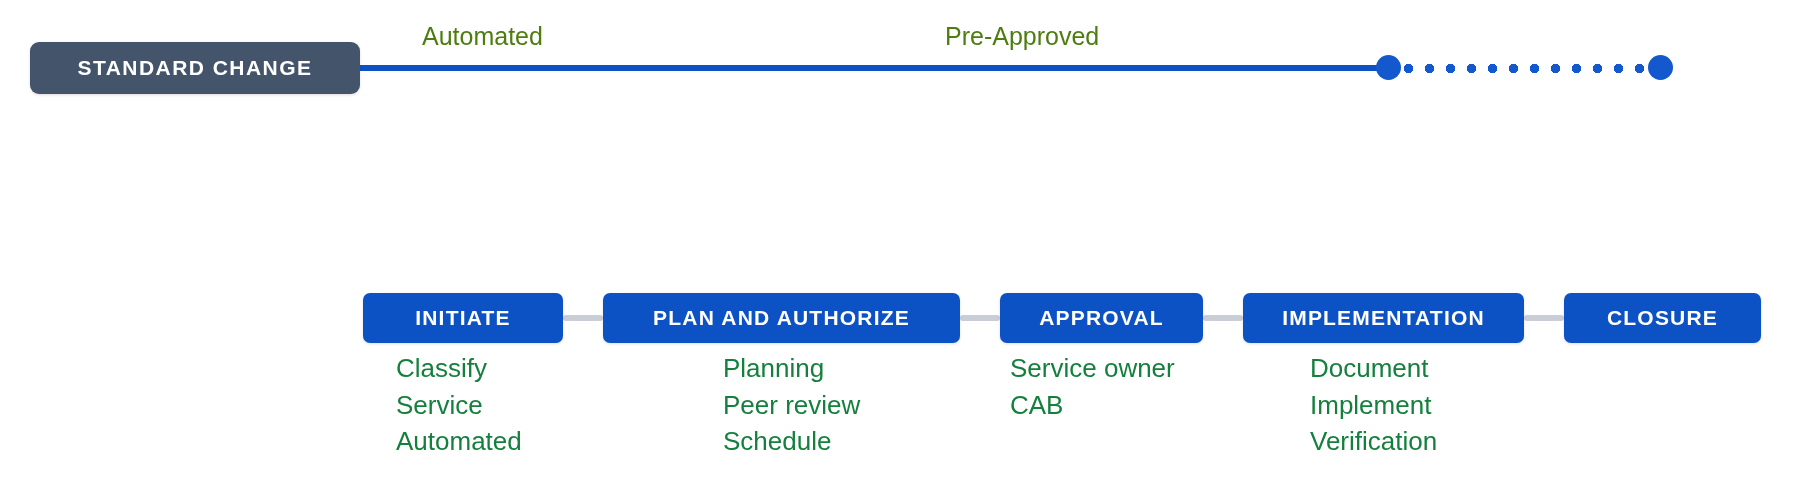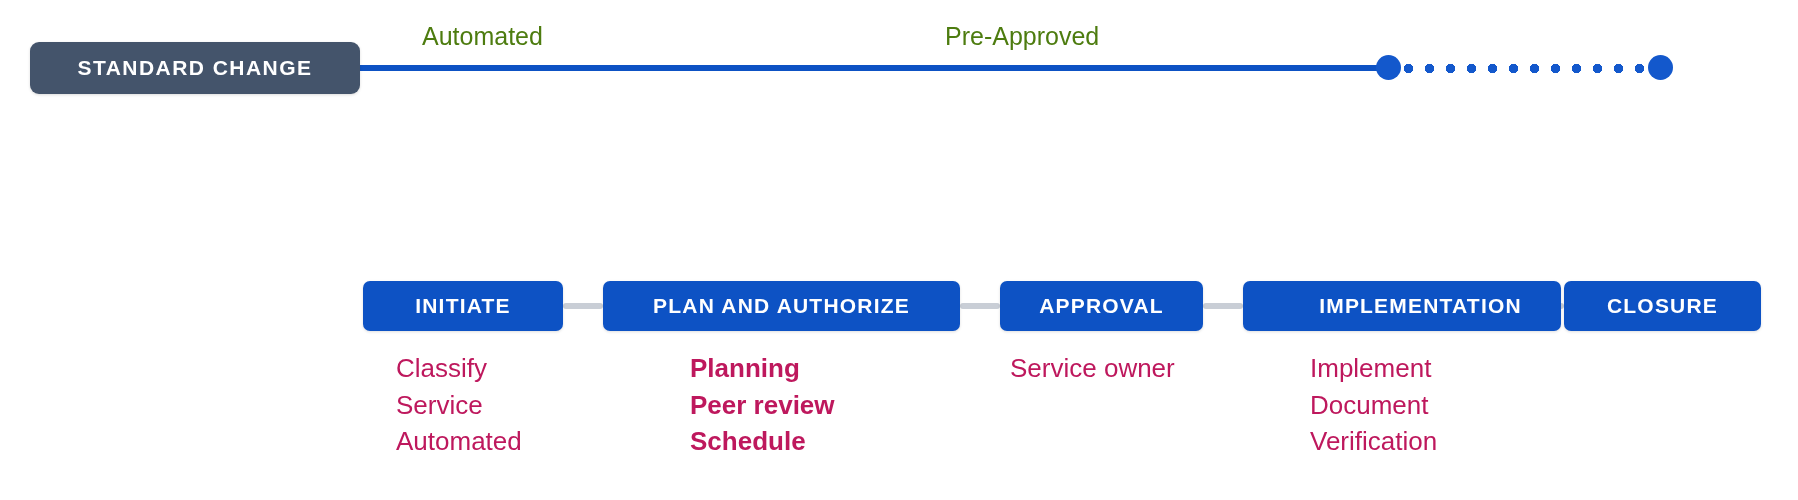--- a/index.html
+++ b/index.html
@@ -86,21 +86,21 @@
     font-size: 25px;
     font-weight: normal;
     white-space: nowrap;
     z-index: 2;
   }
 
   
   #stage-row {
     position: absolute;
     left: 0;
-    top: 281px;
+    top: 293px;
     width: 1798px;
     height: 52px;
   }
   .stage-btn {
     position: absolute;
     top: 0;
     height: 50px;
     background: #0d52c4;
     border-radius: 7px;
     display: flex;
@@ -125,21 +125,21 @@
     z-index: 1;
   }
 
   
   .detail-col {
     position: absolute;
     top: 350px;
     z-index: 2;
   }
   .detail-item {
-    color: #be185d;
+    color: #15803d;
     font-size: 26px;
     line-height: 36.5px;
     white-space: nowrap;
   }
 </style>
 </head>
 <body>
 
 <div id="canvas">
 
@@ -163,39 +163,40 @@
       <div class="stage-connector" style="left: 1524px; width: 40px;"></div>
       <div class="stage-btn" style="left: 363px; width: 200px;">
         <span class="stage-btn-label">INITIATE</span>
       </div>
       <div class="stage-btn" style="left: 603px; width: 357px;">
         <span class="stage-btn-label">PLAN AND AUTHORIZE</span>
       </div>
       <div class="stage-btn" style="left: 1000px; width: 203px;">
         <span class="stage-btn-label">APPROVAL</span>
       </div>
-      <div class="stage-btn" style="left: 1243px; width: 281px; padding-left: 37px;">
+      <div class="stage-btn" style="left: 1243px; width: 281px;">
         <span class="stage-btn-label">IMPLEMENTATION</span>
       </div>
       <div class="stage-btn" style="left: 1564px; width: 197px;">
         <span class="stage-btn-label">CLOSURE</span>
       </div>
     </div>
 
 <div class="detail-col" style="left: 396px;">
       <div class="detail-item">Classify</div>
       <div class="detail-item">Service</div>
       <div class="detail-item">Automated</div>
     </div>
-    <div class="detail-col" style="left: 690px; font-weight: bold;">
+    <div class="detail-col" style="left: 723px;">
       <div class="detail-item">Planning</div>
       <div class="detail-item">Peer review</div>
       <div class="detail-item">Schedule</div>
     </div>
     <div class="detail-col" style="left: 1010px;">
       <div class="detail-item">Service owner</div>
+      <div class="detail-item">CAB</div>
     </div>
     <div class="detail-col" style="left: 1310px;">
+      <div class="detail-item">Document</div>
       <div class="detail-item">Implement</div>
-      <div class="detail-item">Document</div>
       <div class="detail-item">Verification</div>
     </div>
   </div>
 
 </body></html>

